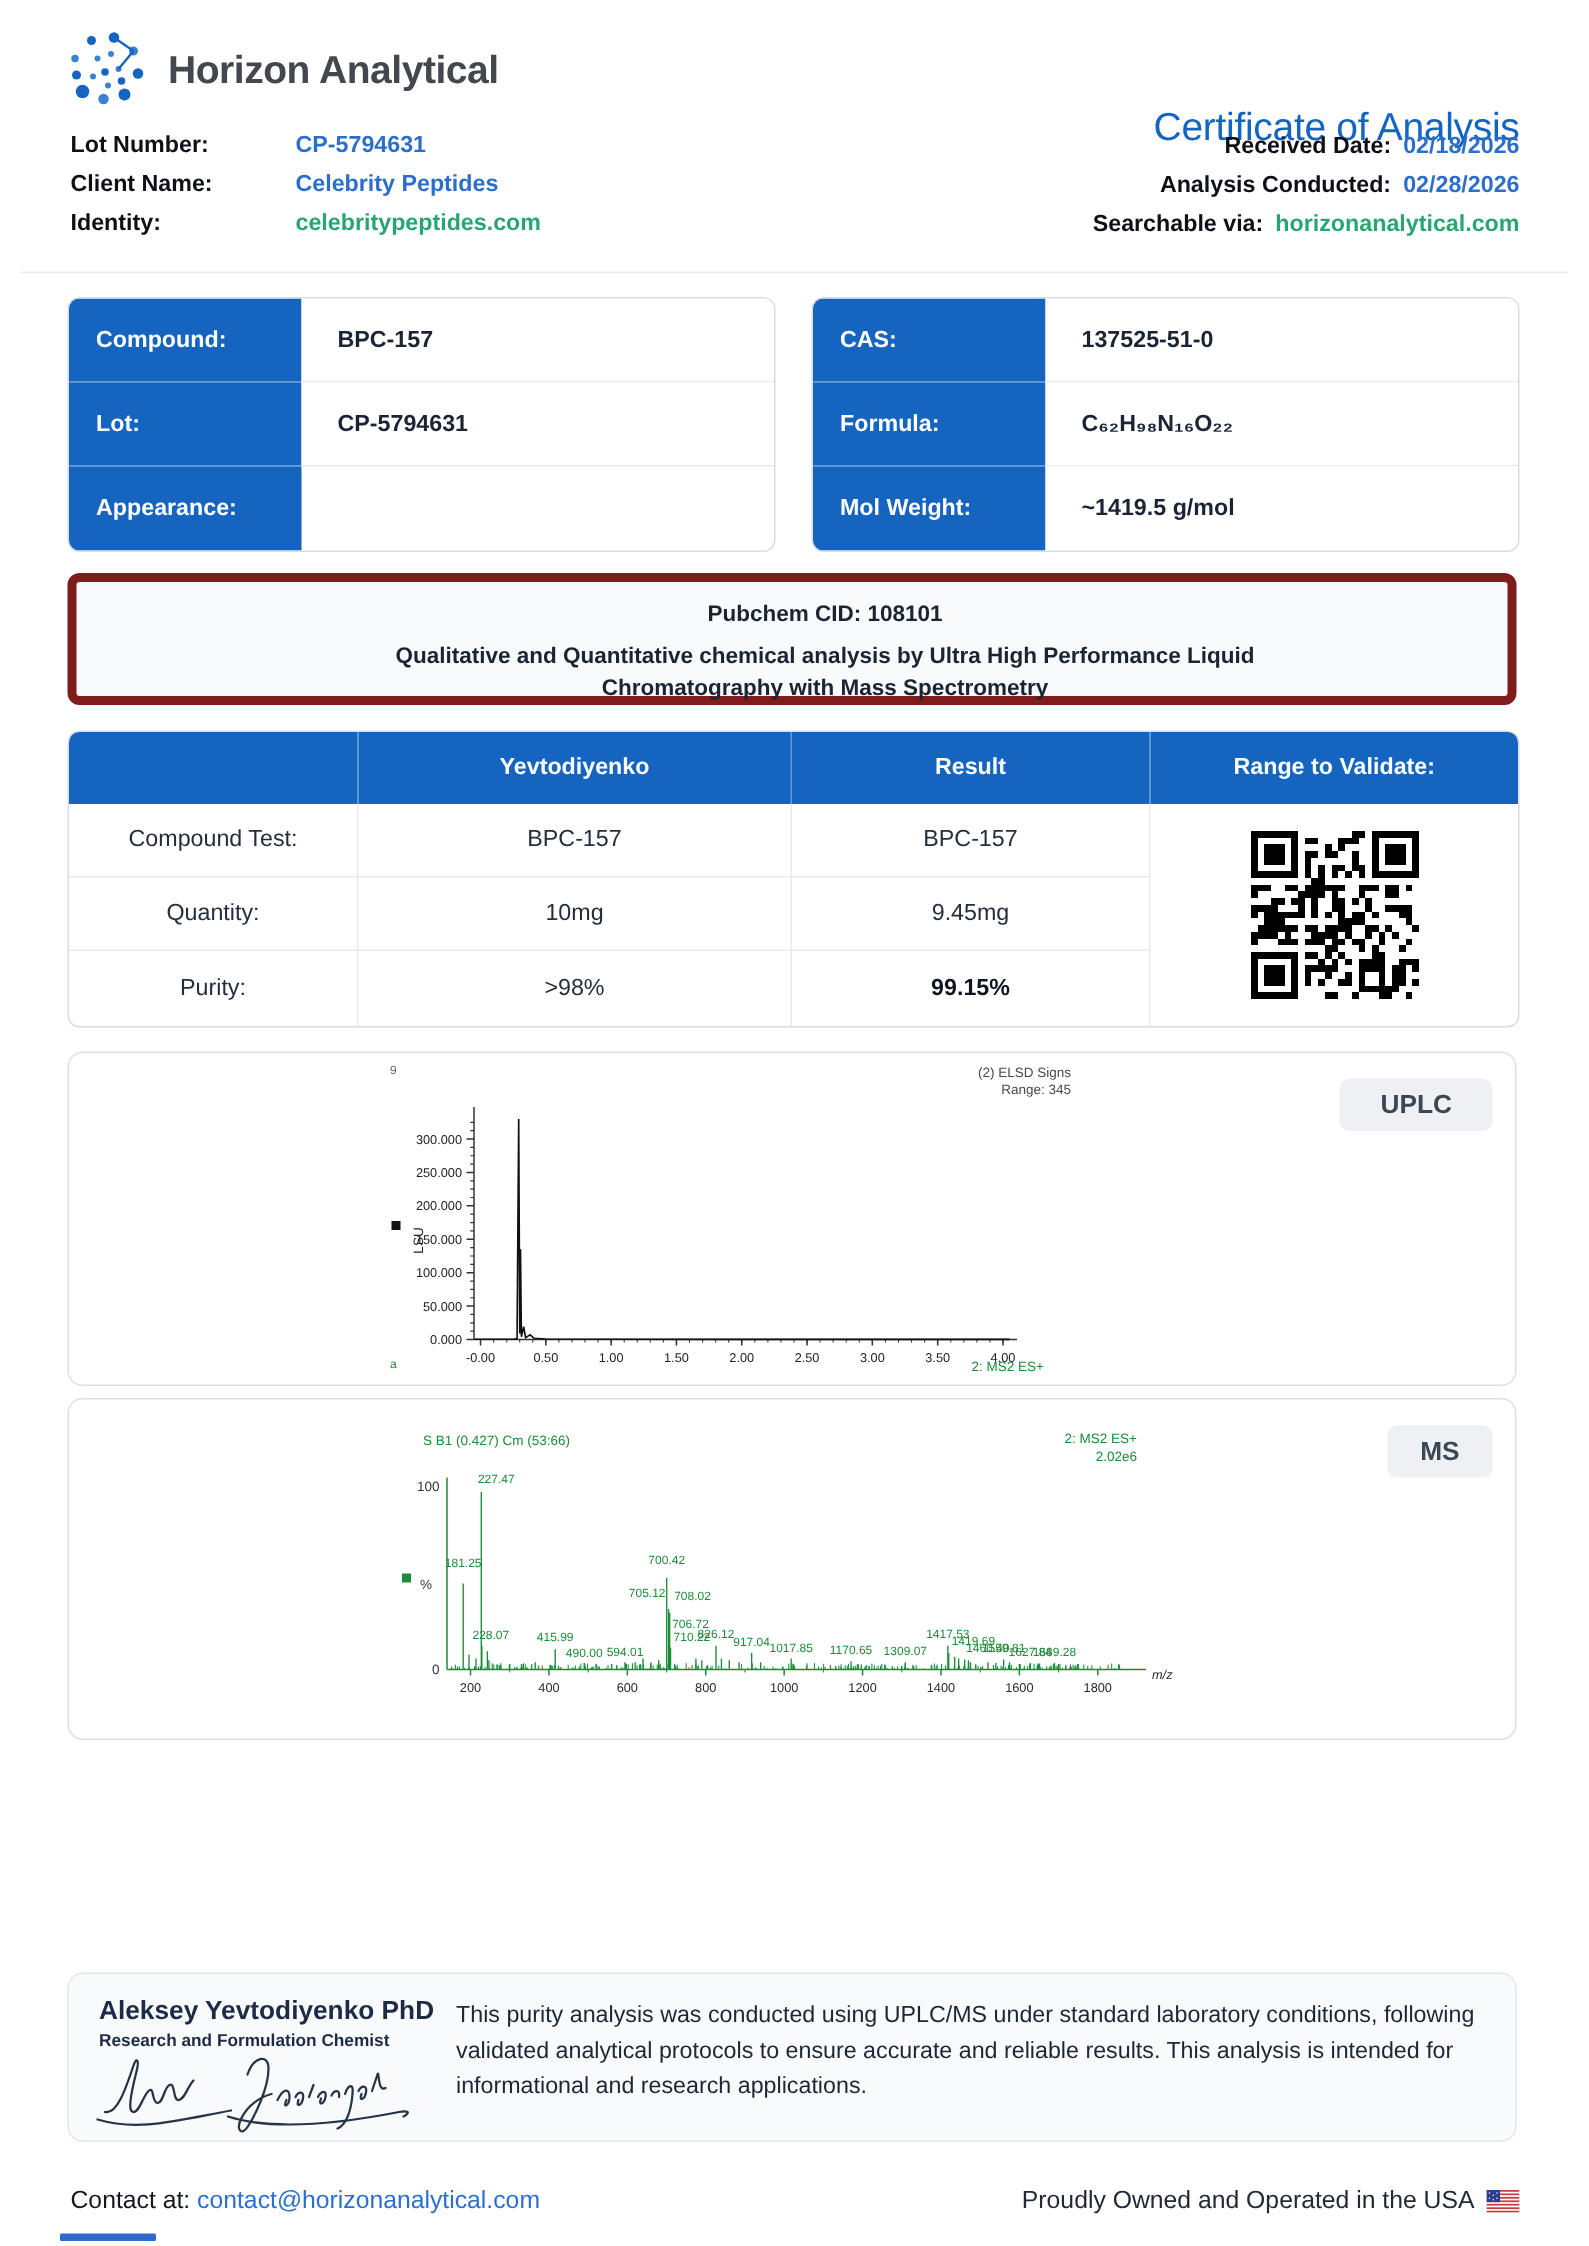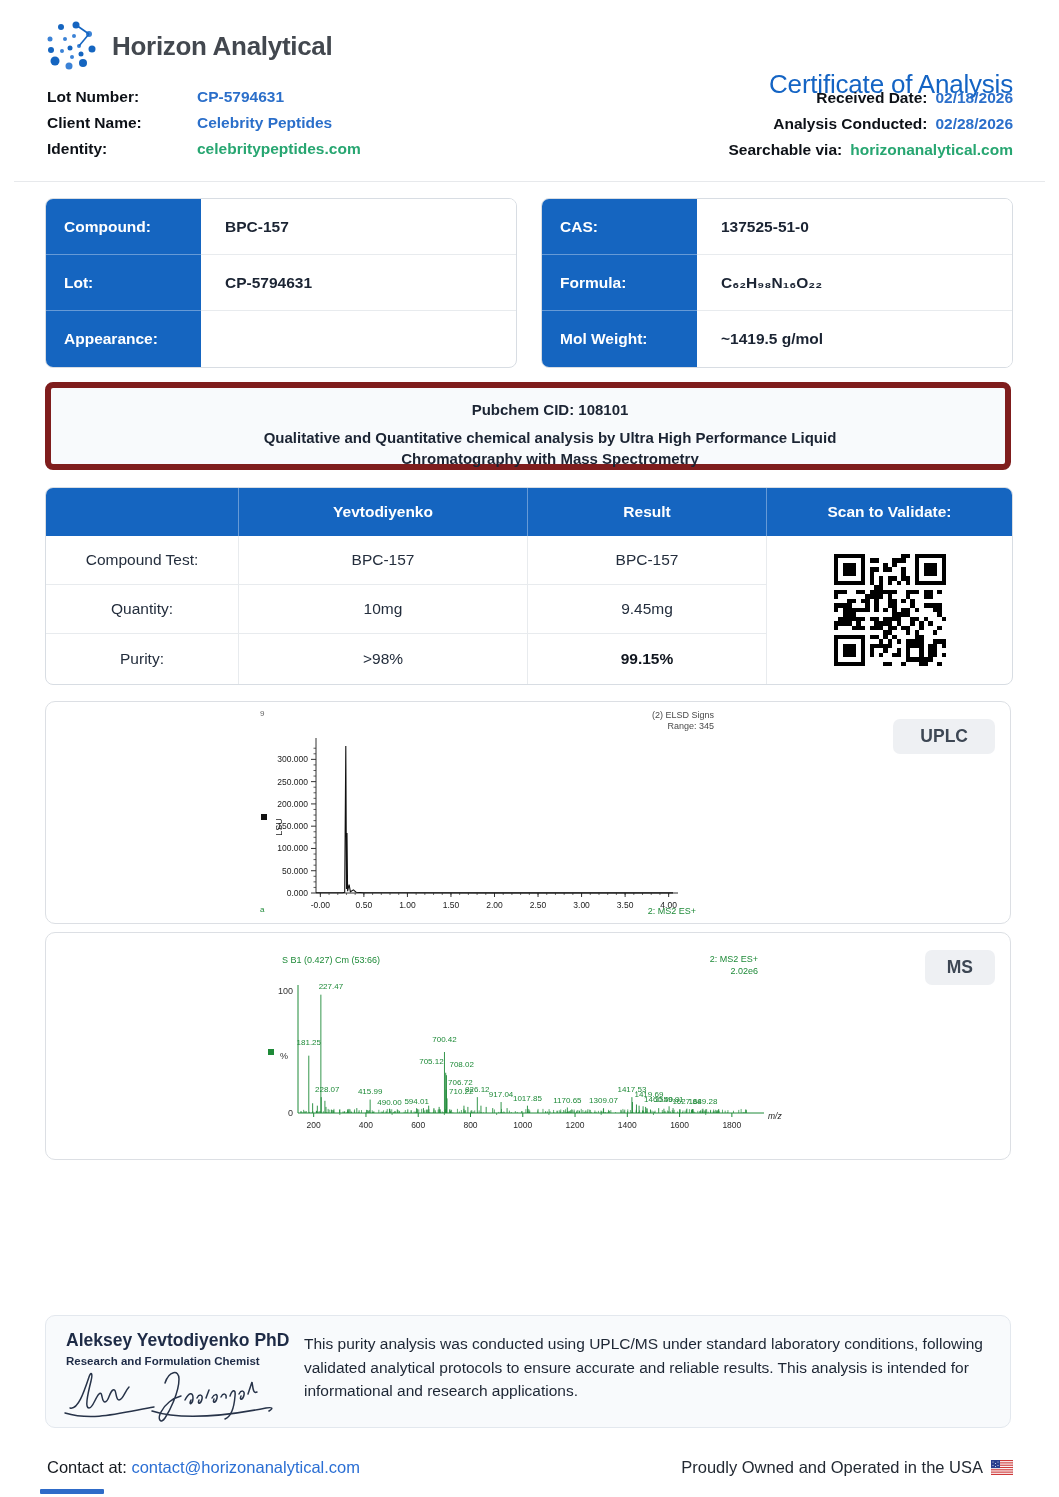--- a/index.html
+++ b/index.html
@@ -165,21 +165,21 @@
 
   <div class="pubchem-card">
     <div class="pubchem-cid">Pubchem CID: 108101</div>
     <div class="pubchem-desc">Qualitative and Quantitative chemical analysis by Ultra High Performance Liquid Chromatography with Mass Spectrometry</div>
   </div>
 
   <div class="spec-table">
     <div class="spec-h"></div>
     <div class="spec-h">Yevtodiyenko</div>
     <div class="spec-h">Result</div>
-    <div class="spec-h">Scan to Validate:</div>
+    <div class="spec-h">Range to Validate:</div>
 
     <div class="spec-c">Compound Test:</div>
     <div class="spec-c">BPC-157</div>
     <div class="spec-c">BPC-157</div>
     <div class="qr-cell">
       <svg id="qr-svg" width="112" height="112" viewBox="0 0 25 25" shape-rendering="crispEdges">
           <rect x="0" y="0" width="25" height="25" fill="#fff"></rect>
           <rect x="15" y="0" width="1" height="1" fill="#000"></rect>
           <rect x="16" y="0" width="1" height="1" fill="#000"></rect>
           <rect x="8" y="1" width="1" height="1" fill="#000"></rect>

